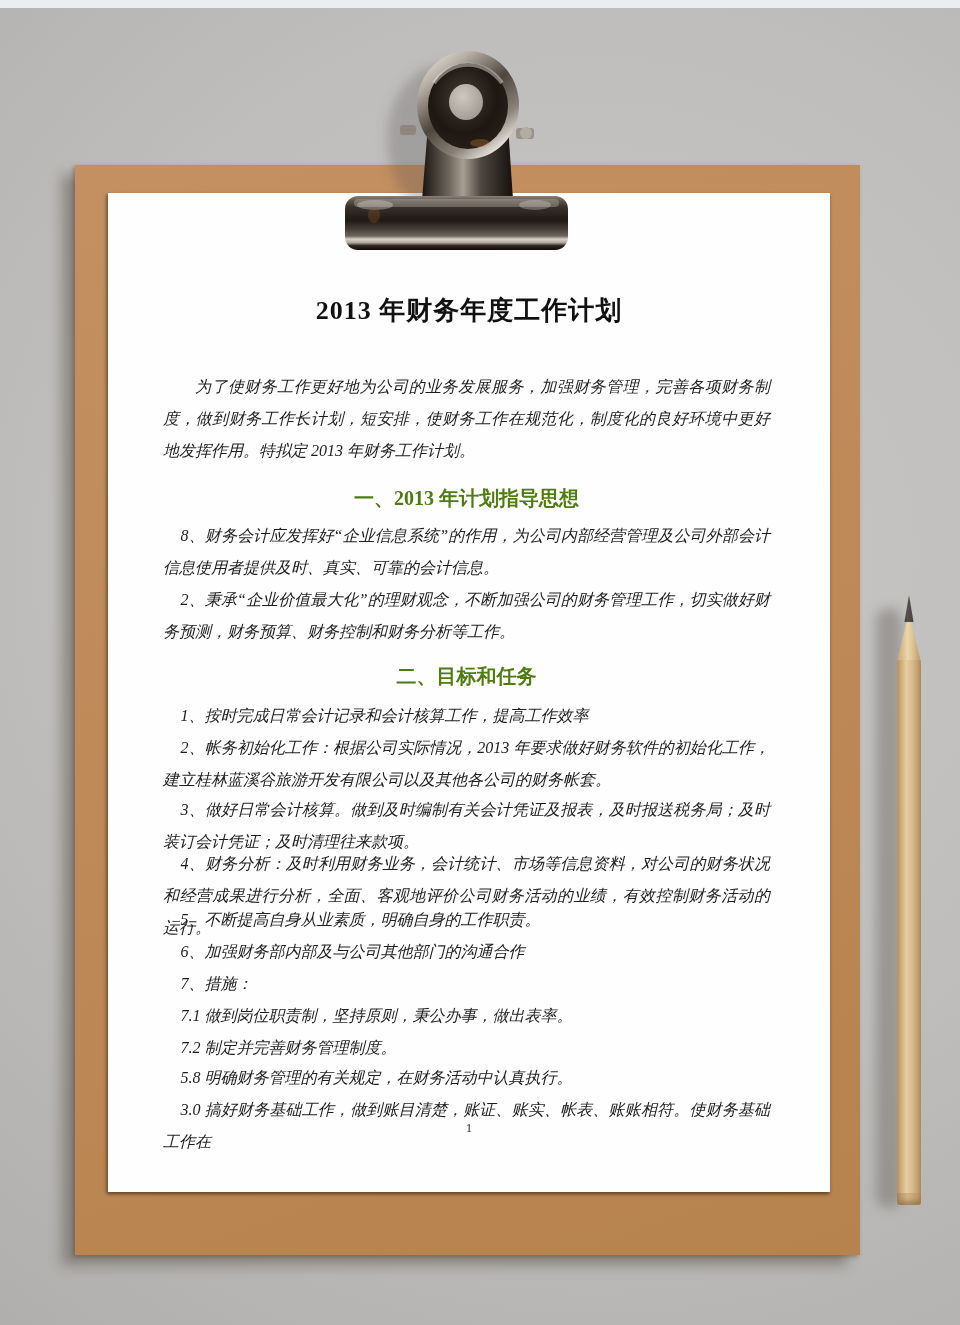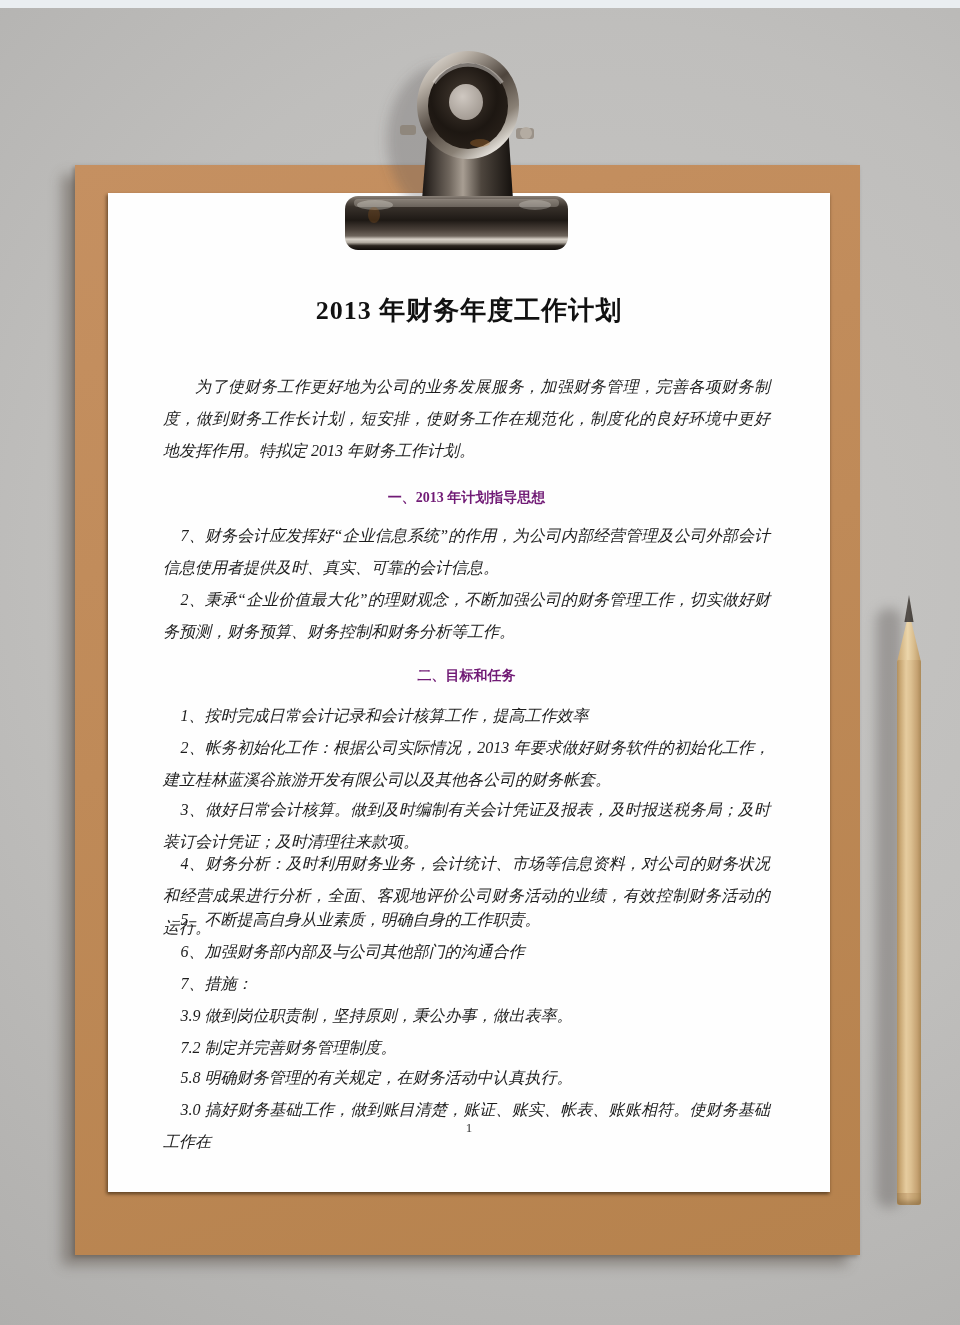--- a/index.html
+++ b/index.html
@@ -29,21 +29,21 @@
     font-size:26px;font-weight:700;color:#111;letter-spacing:1px;
   }
   .tline{
     position:absolute;left:55px;right:60px;
     font-size:16px;line-height:32px;color:#1d1d1d;text-align:justify;font-style:italic;
   }
   .para{text-indent:2em;}
   .item{text-indent:1.1em;}
   .heading{
     position:absolute;left:55px;right:60px;text-align:center;
-    font-size:14px;font-weight:700;color:#701a75;line-height:20px;
+    font-size:20px;font-weight:700;color:#4d7c0f;line-height:20px;
   }
   .pagenum{
     position:absolute;top:927px;left:0;right:0;text-align:center;
     font-size:13px;color:#333;
   }
   
   .pencil{position:absolute;left:886px;top:590px;width:40px;height:625px;}
   .pencil-shadow{
     position:absolute;left:-10px;top:18px;width:26px;height:600px;
     background:rgba(100,96,92,.42);filter:blur(6px);border-radius:13px;
@@ -77,32 +77,32 @@
 
 <div class="top-strip"></div>
 
 <div class="clipboard">
   <div class="paper">
     <div class="doc-title">2013 年财务年度工作计划</div>
 
     <div class="tline para" style="top:178px">为了使财务工作更好地为公司的业务发展服务，加强财务管理，完善各项财务制度，做到财务工作长计划，短安排，使财务工作在规范化，制度化的良好环境中更好地发挥作用。特拟定 2013 年财务工作计划。</div>
 
     <div class="heading" style="top:295px">一、2013 年计划指导思想</div>
-    <div class="tline item" style="top:327px">7、财务会计应发挥好“企业信息系统”的作用，为公司内部经营管理及公司外部会计信息使用者提供及时、真实、可靠的会计信息。</div>
+    <div class="tline item" style="top:327px">8、财务会计应发挥好“企业信息系统”的作用，为公司内部经营管理及公司外部会计信息使用者提供及时、真实、可靠的会计信息。</div>
     <div class="tline item" style="top:391px">2、秉承“企业价值最大化”的理财观念，不断加强公司的财务管理工作，切实做好财务预测，财务预算、财务控制和财务分析等工作。</div>
 
     <div class="heading" style="top:473px">二、目标和任务</div>
     <div class="tline item" style="top:507px">1、按时完成日常会计记录和会计核算工作，提高工作效率</div>
     <div class="tline item" style="top:539px">2、帐务初始化工作：根据公司实际情况，2013 年要求做好财务软件的初始化工作，建立桂林蓝溪谷旅游开发有限公司以及其他各公司的财务帐套。</div>
     <div class="tline item" style="top:601px">3、做好日常会计核算。做到及时编制有关会计凭证及报表，及时报送税务局；及时装订会计凭证；及时清理往来款项。</div>
     <div class="tline item" style="top:655px">4、财务分析：及时利用财务业务，会计统计、市场等信息资料，对公司的财务状况和经营成果进行分析，全面、客观地评价公司财务活动的业绩，有效控制财务活动的运行。</div>
     <div class="tline item" style="top:711px">5、不断提高自身从业素质，明确自身的工作职责。</div>
     <div class="tline item" style="top:743px">6、加强财务部内部及与公司其他部门的沟通合作</div>
     <div class="tline item" style="top:775px">7、措施：</div>
-    <div class="tline item" style="top:807px">3.9 做到岗位职责制，坚持原则，秉公办事，做出表率。</div>
+    <div class="tline item" style="top:807px">7.1 做到岗位职责制，坚持原则，秉公办事，做出表率。</div>
     <div class="tline item" style="top:839px">7.2 制定并完善财务管理制度。</div>
     <div class="tline item" style="top:869px">5.8 明确财务管理的有关规定，在财务活动中认真执行。</div>
     <div class="tline item" style="top:901px">3.0 搞好财务基础工作，做到账目清楚，账证、账实、帐表、账账相符。使财务基础工作在</div>
 
     <div class="pagenum">1</div>
   </div>
 </div>
 
 <svg class="clip" viewBox="0 0 260 225" xmlns="http://www.w3.org/2000/svg">
   <defs>

